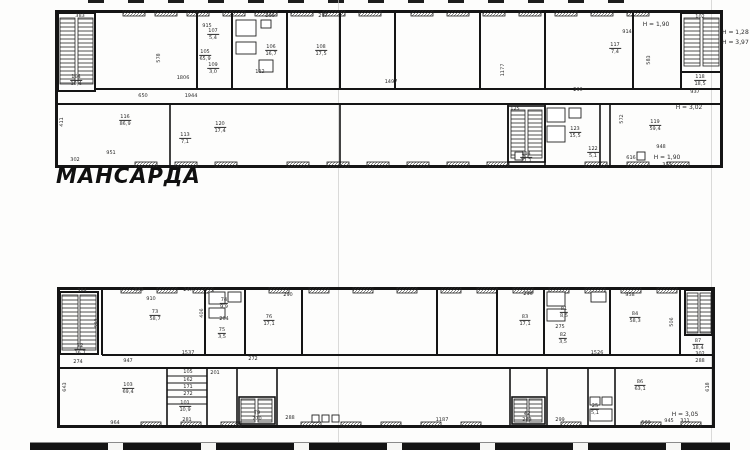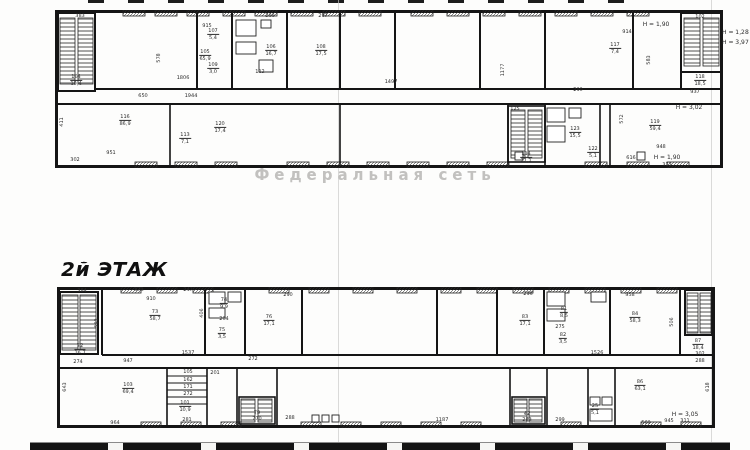--- a/index.html
+++ b/index.html
@@ -212,31 +212,30 @@
         <div class="lbl" style="left: 600px; top: 115px;">
           <div class="num">119</div>
           <div>59,4</div>
         </div>
         <div class="lbl" style="left: 606px; top: 137px;">948</div>
         <div class="lbl" style="left: 576px; top: 148px;">616</div>
         <div class="lbl note" style="left: 612px; top: 147px;">Н = 1,90</div>
         <div class="lbl" style="left: 612px; top: 155px;">313</div>
       </div>
   </div>
+  <div class="plan-title" id="title-mansarda">МАНСАРДА</div>
 
   <div class="watermark">
-    <div class="wm-sub">Федеральная сеть</div>
   </div>
 
   <div class="side-note">
     <div>Н = 1,28</div>
     <div>Н = 3,97</div>
   </div>
 
-  <div class="plan-title" id="title-floor2">2й ЭТАЖ</div>
   <div class="plan" style="left:57px;top:287px;width:658px;height:141px;">
     <svg width="658" height="141" viewBox="0 0 658 141">
       <defs>
         <pattern id="st2" width="4" height="4" patternUnits="userSpaceOnUse">
           <path d="M0 1 H4" stroke="#222" stroke-width="0.8"></path>
         </pattern>
         <pattern id="win2" width="3" height="3" patternUnits="userSpaceOnUse">
           <path d="M0 3 L3 0" stroke="#333" stroke-width="0.6"></path>
         </pattern>
       </defs>

